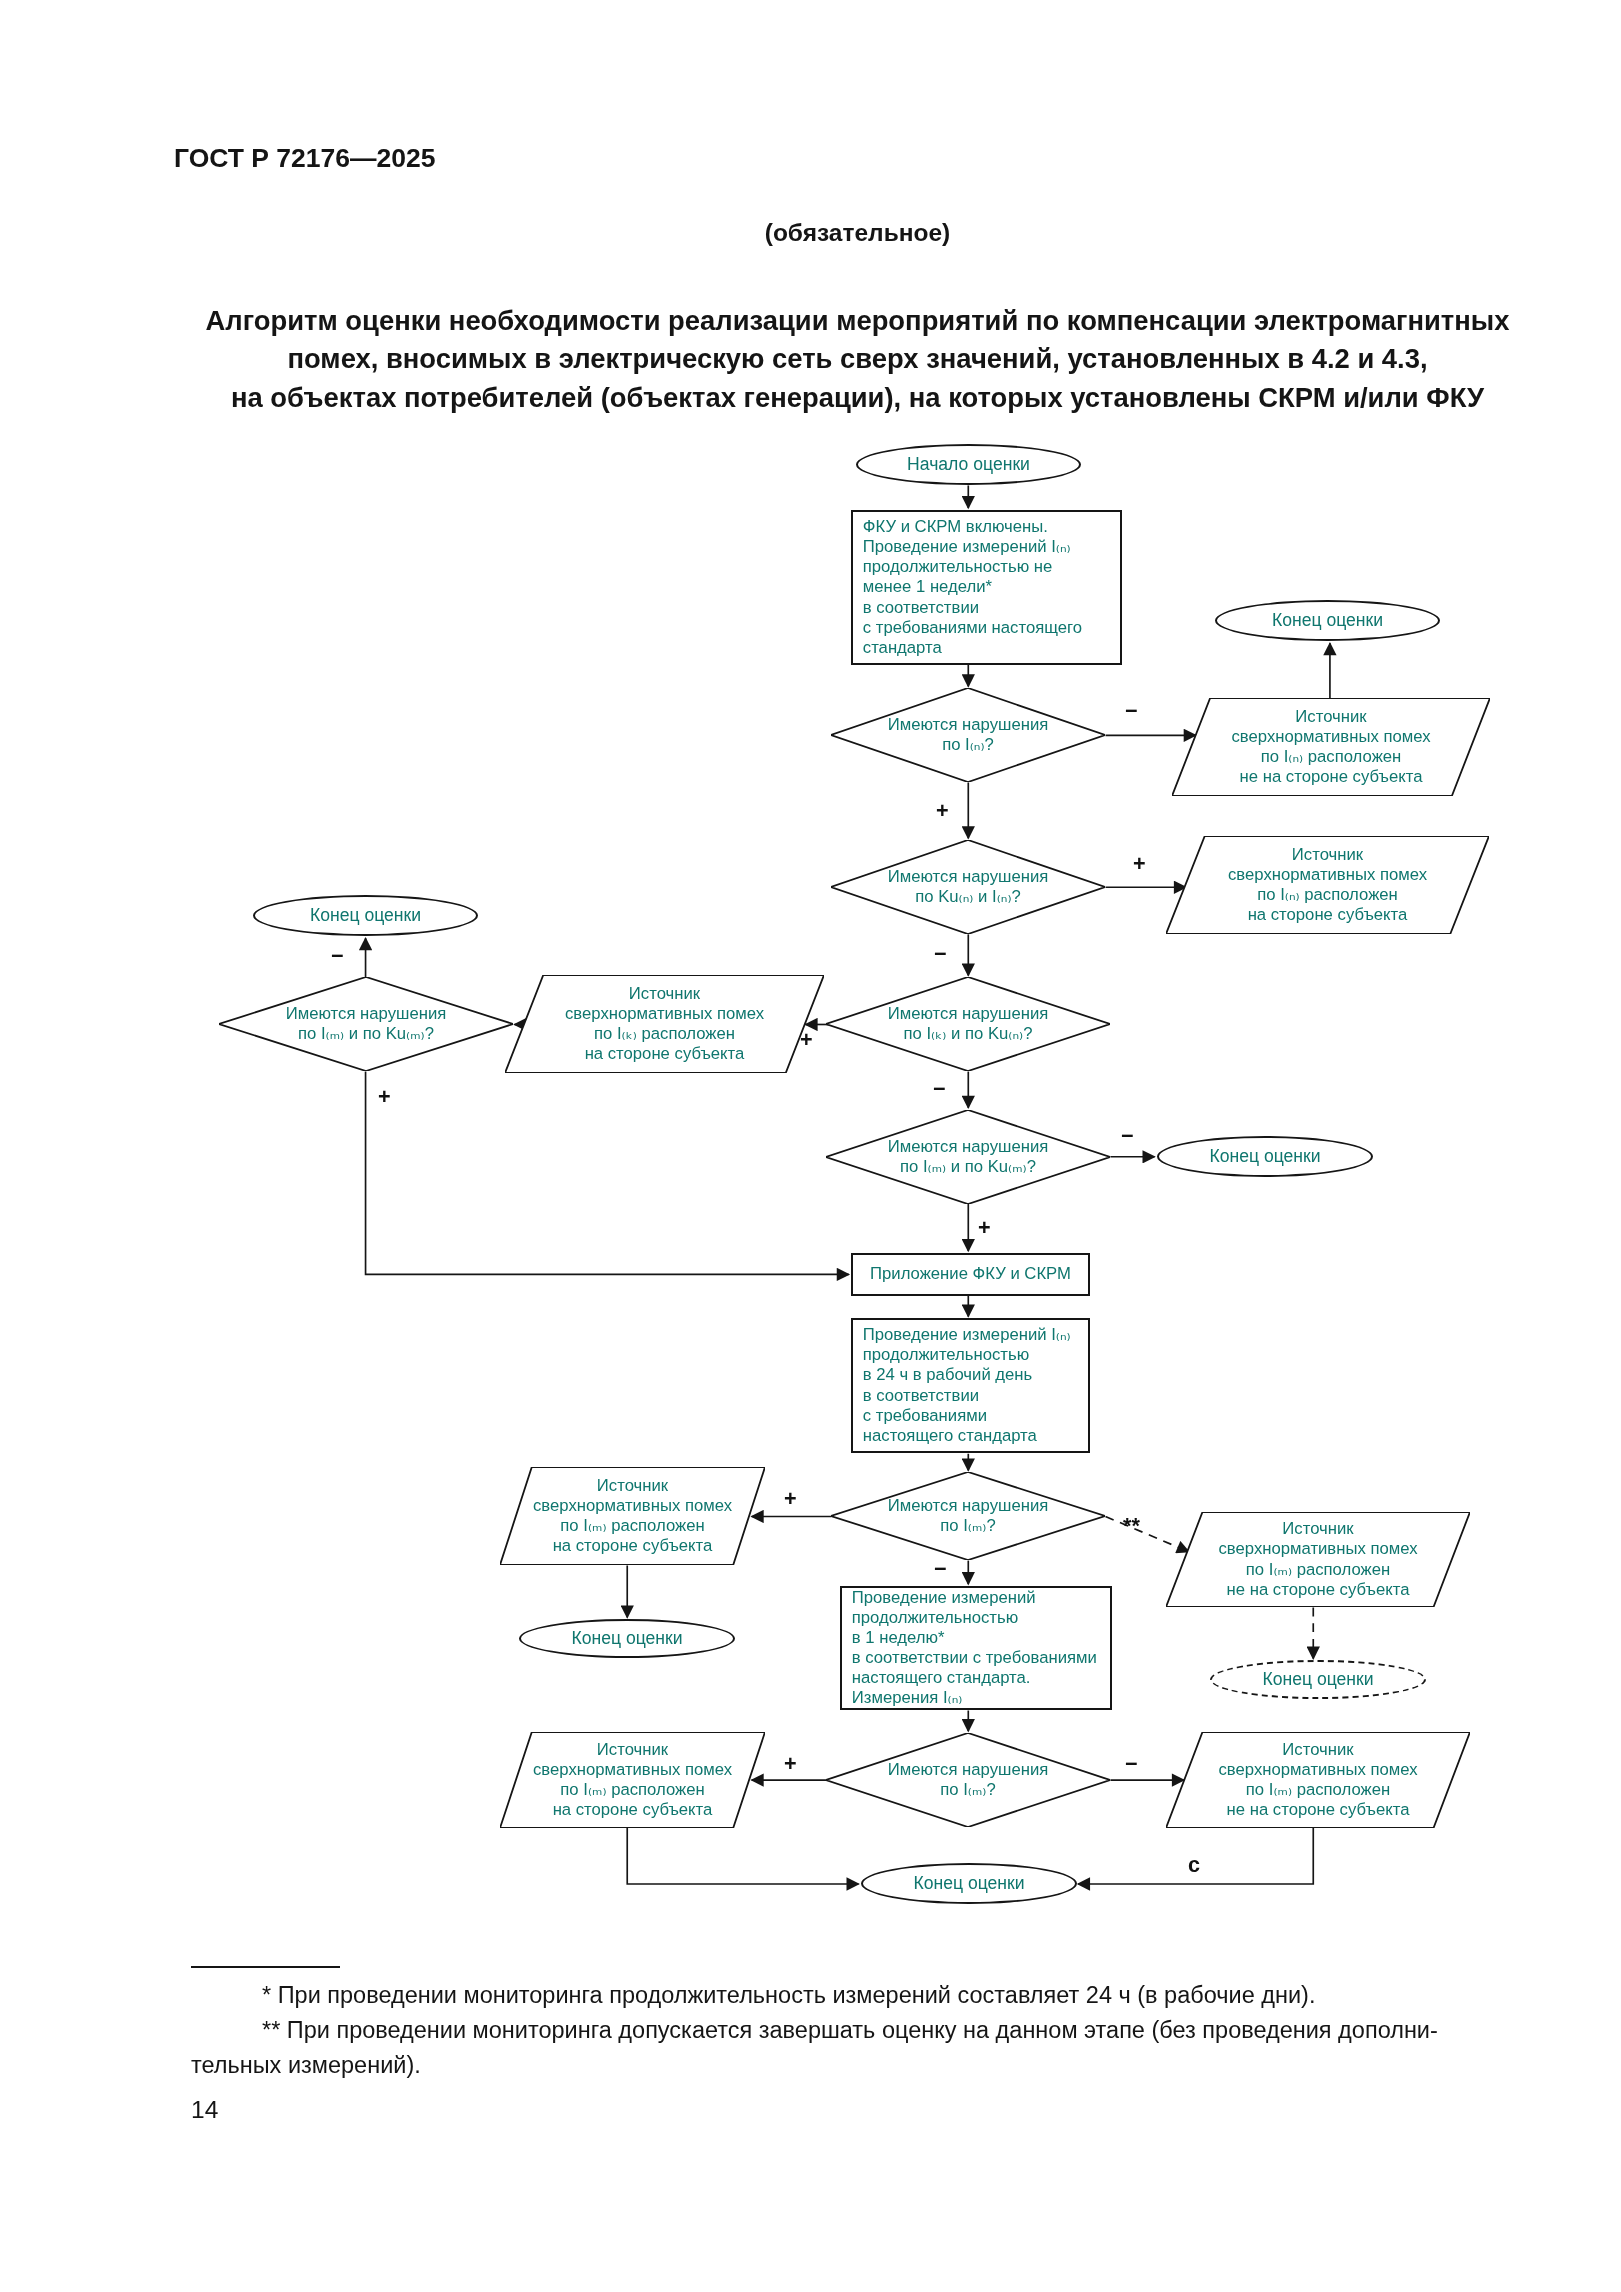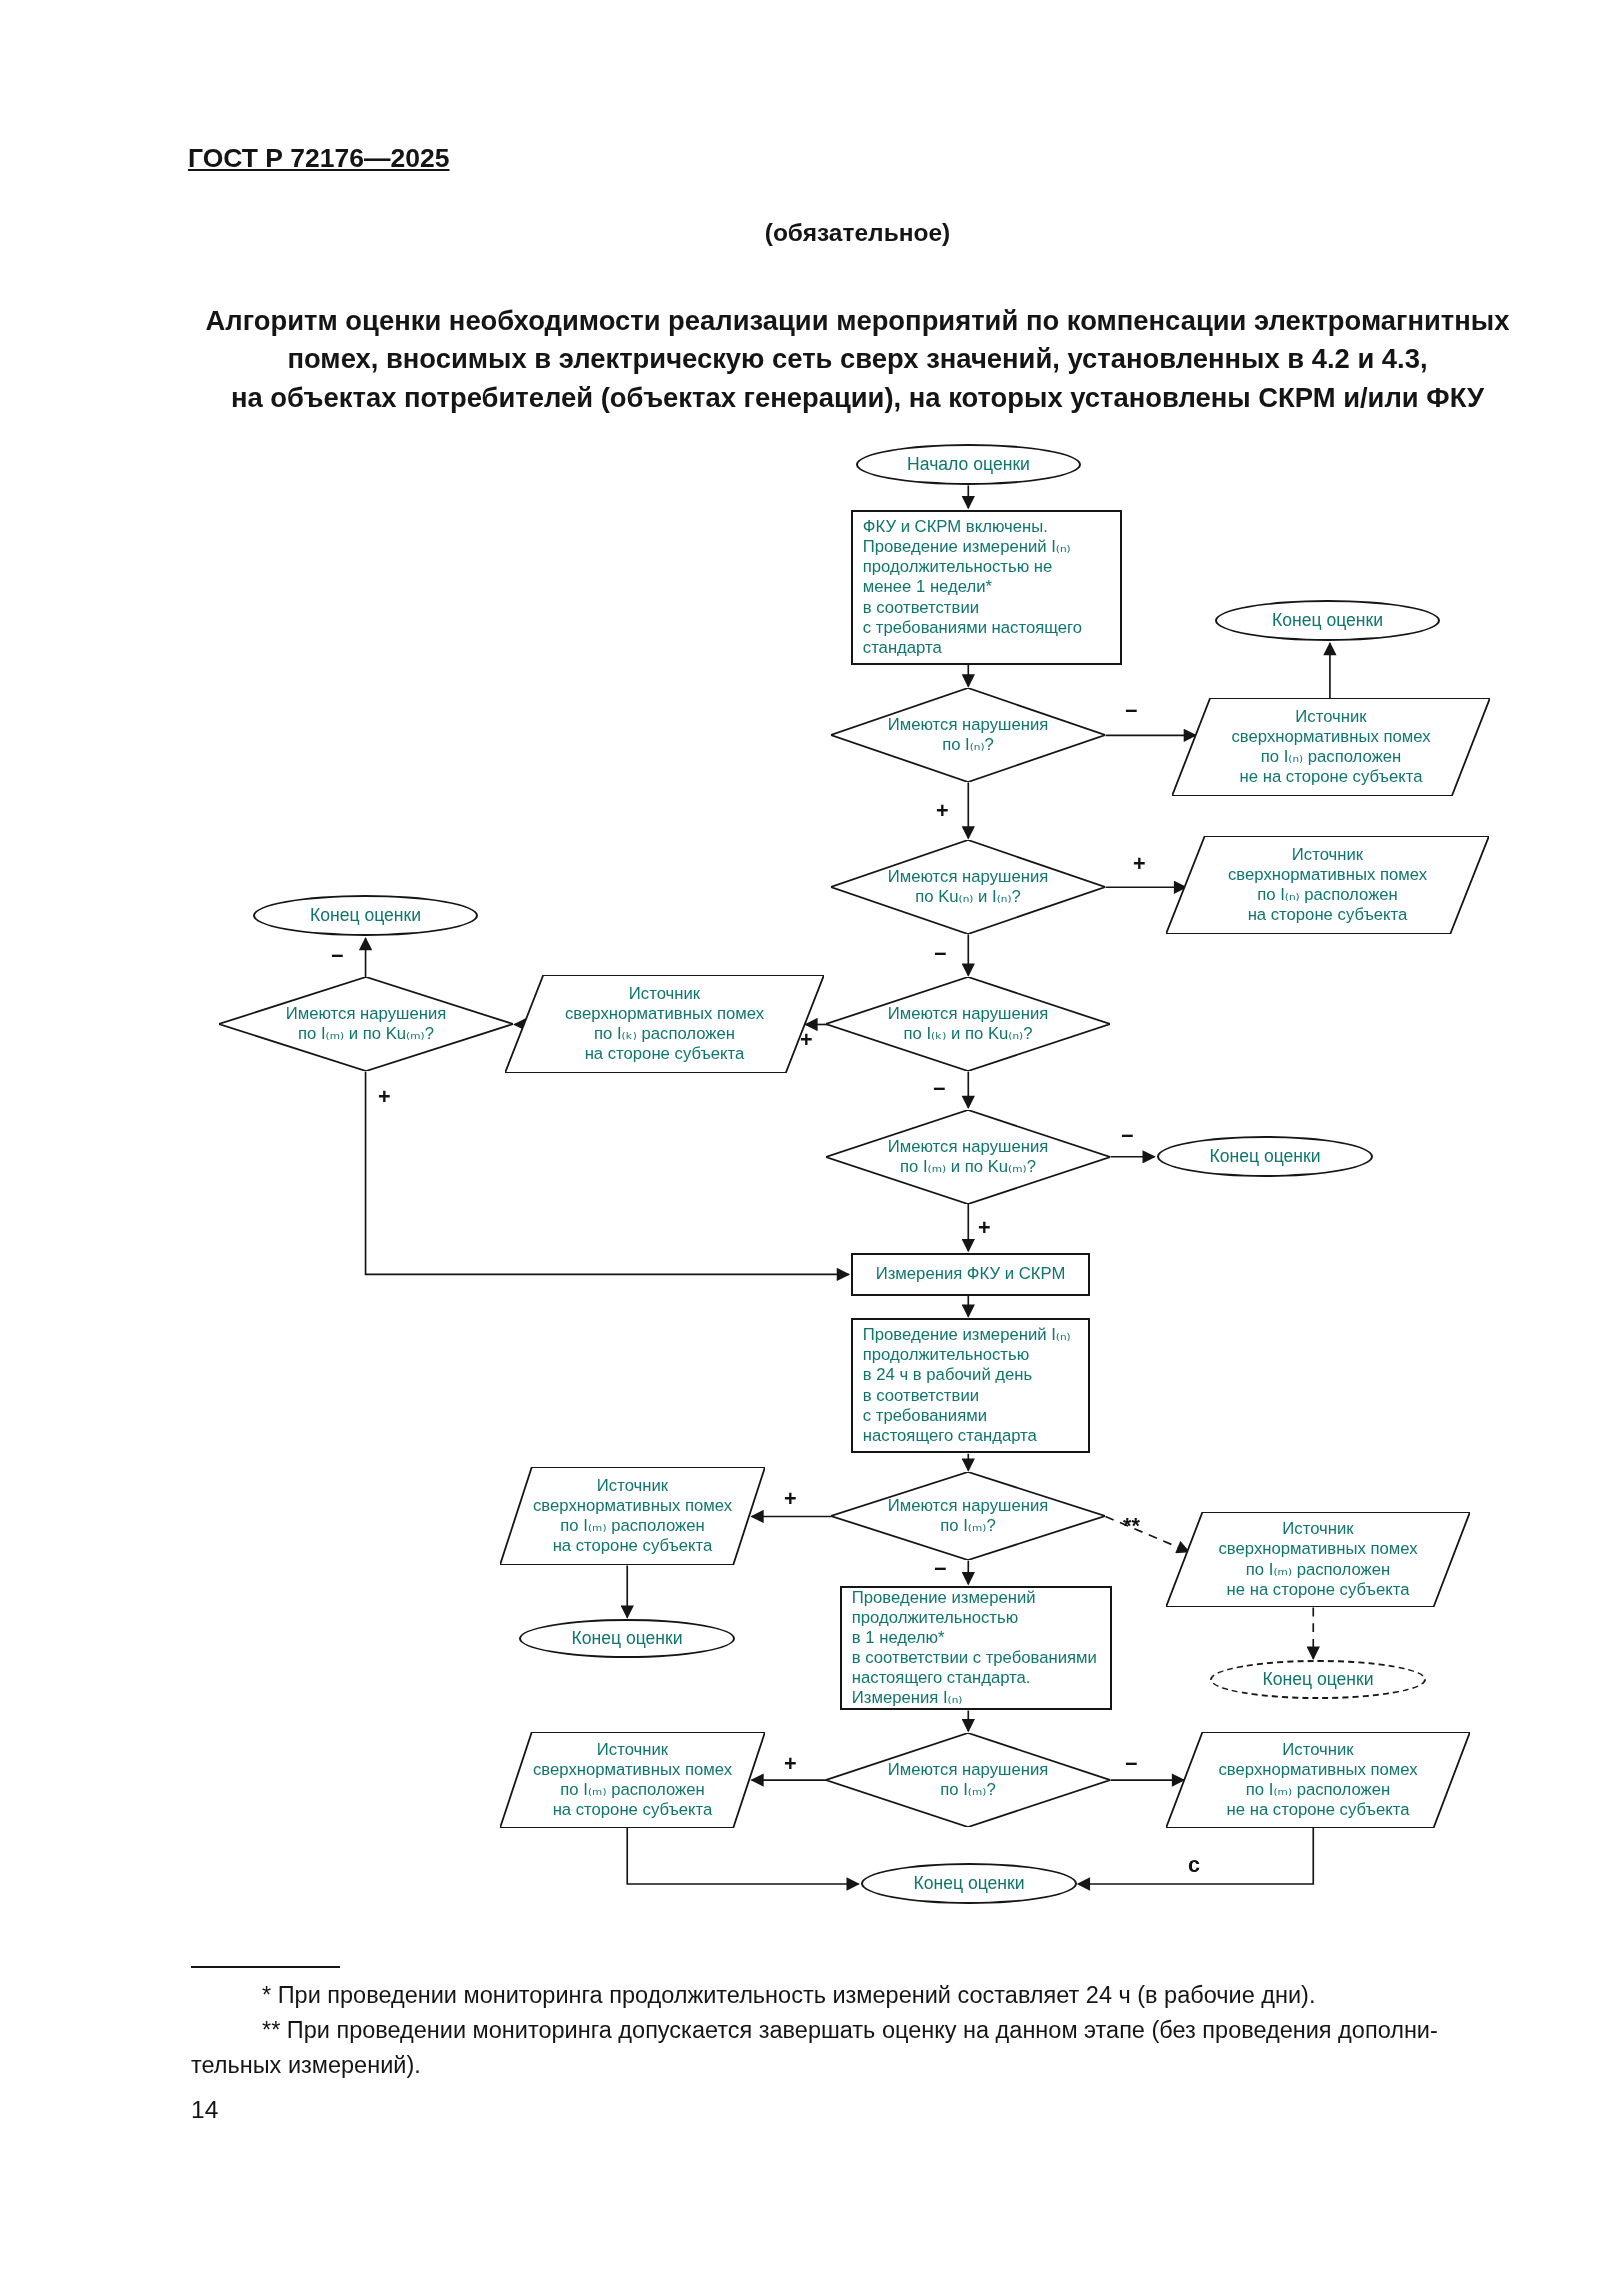--- a/index.html
+++ b/index.html
@@ -2,21 +2,21 @@
 <html lang="ru"><head>
 <meta charset="utf-8">
 <style>
   html,body{margin:0;padding:0;}
   body{
     width:1621px;height:2293px;position:relative;overflow:hidden;
     background:#ffffff;color:#151515;
     font-family:"Liberation Sans","DejaVu Sans",sans-serif;
   }
   .abs{position:absolute;}
-  .std-code{left:188px;top:143px;font-size:26.5px;font-weight:bold;text-decoration:underline;}
+  .std-code{left:174px;top:143px;font-size:26.5px;font-weight:bold;}
   .appendix-block{left:147px;top:216px;width:1421px;text-align:center;
     font-size:24.5px;font-weight:bold;line-height:1.35;}
   .doc-title{left:147px;top:302px;width:1421px;text-align:center;
     font-size:27.4px;font-weight:bold;line-height:1.4;white-space:pre-line;}
   
   .node{position:absolute;box-sizing:border-box;display:flex;align-items:center;
     justify-content:center;font-size:16.7px;line-height:1.2;text-align:center;color:#0f766e;}
   .node .txt{white-space:pre-line;position:relative;z-index:1;}
   .oval{border:2px solid #151515;border-radius:50%;background:#fff;font-size:17.6px;}
   .oval.dashed{border-style:dashed;}
@@ -173,21 +173,21 @@
     </svg>
   <span class="txt">Имеются нарушения
 по I₍ₘ₎ и по Ku₍ₘ₎?</span>
 </div>
 
 <div class="node oval" style="left:1157px;top:1136px;width:216px;height:41px;">
   <span class="txt">Конец оценки</span>
 </div>
 
 <div class="node rect" style="left:851px;top:1253px;width:239px;height:43px;">
-  <span class="txt">Измерения ФКУ и СКРМ</span>
+  <span class="txt">Приложение ФКУ и СКРМ</span>
 </div>
 
 <div class="node rect leftalign" style="left:851px;top:1318px;width:239px;height:135px;">
   <span class="txt">Проведение измерений I₍ₙ₎
 продолжительностью
 в 24 ч в рабочий день
 в соответствии
 с требованиями
 настоящего стандарта</span>
 </div>

